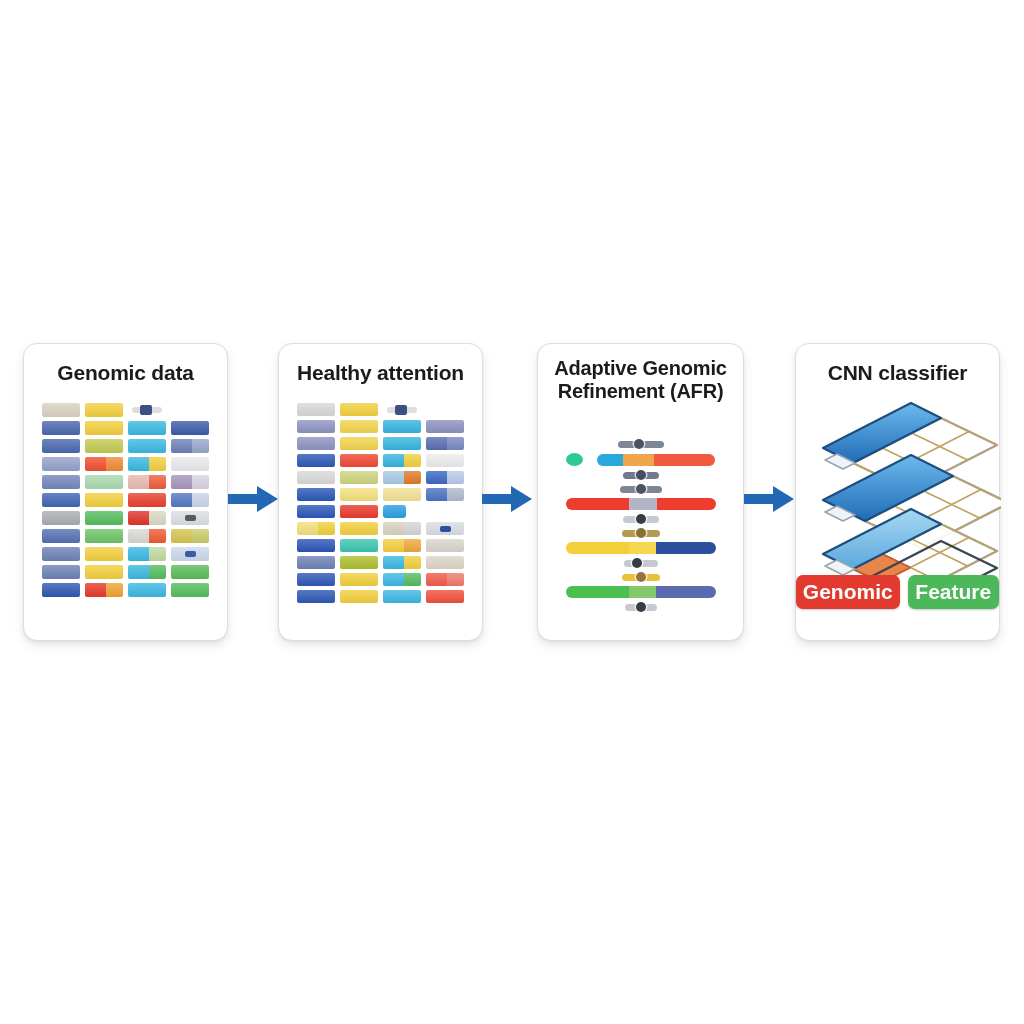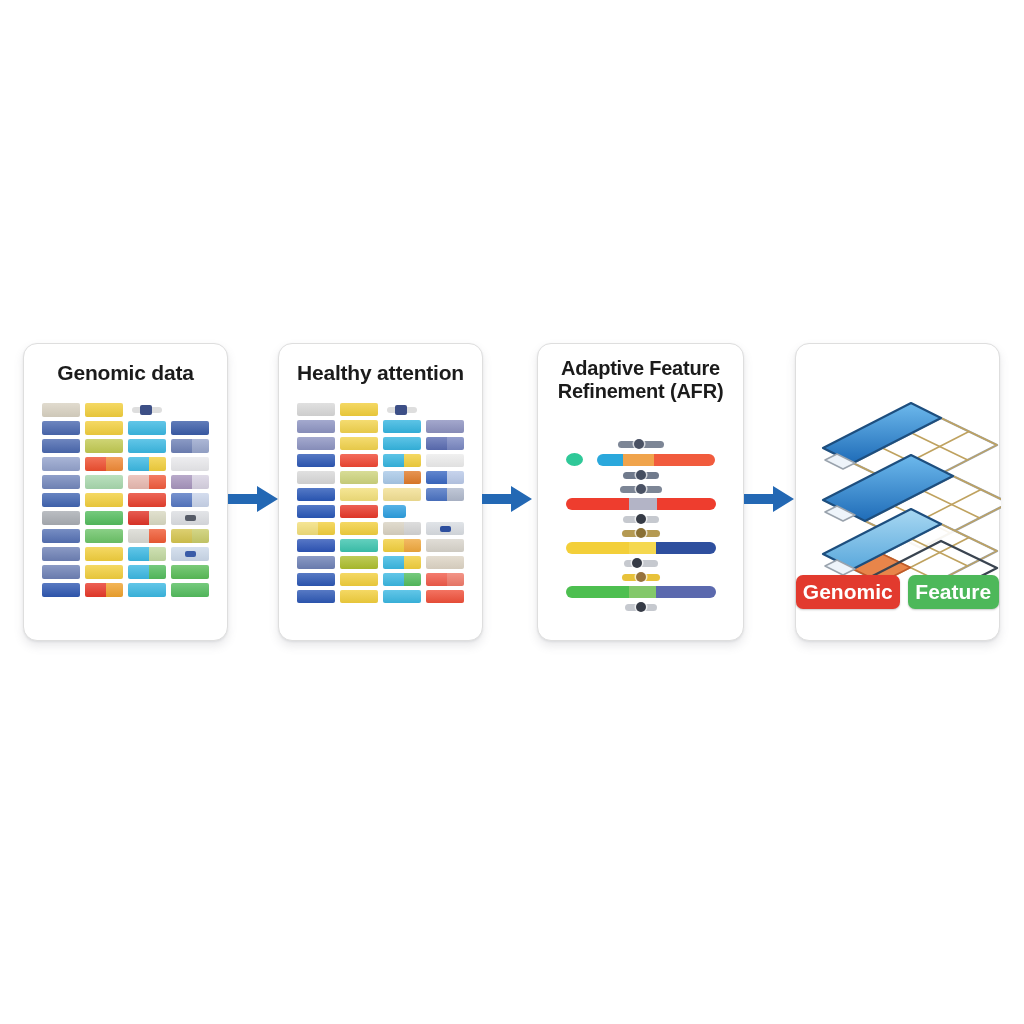--- a/index.html
+++ b/index.html
@@ -170,21 +170,21 @@
         <div class="cell" style="height: 13px; background-color: rgb(59, 184, 226);"></div>
         <div class="cell" style="height: 13px; background-color: rgb(240, 80, 58);"></div>
       </div>
   </div>
 
   <svg class="arrow" style="left:482px" viewBox="0 0 52 30">
     <polygon id="arr1" points="0,10 29,10 29,2 50,15 29,28 29,20 0,20" fill="#2368b4"></polygon>
   </svg>
 
   <div class="panel" id="panel-afr" style="left:537px;width:207px">
-    <h2>Adaptive Feature
+    <h2>Adaptive Genomic
 Refinement (AFR)</h2>
     <div class="sliders" id="afr-sliders">
         <div class="srow" style="height: 10px;">
           <div class="strack" style="width: 46px; background: rgb(125, 134, 150);">
             <div class="sknob" style="background: rgb(74, 82, 100); left: calc(50% - 2px);"></div>
           </div>
         </div>
         <div class="srow" style="width: 182px;">
           <div class="dot" style="background: rgb(47, 200, 152);"></div>
           <div class="bigbar" style="width: 118px;">
@@ -250,20 +250,21 @@
           </div>
         </div>
       </div>
   </div>
 
   <svg class="arrow" style="left:744px" viewBox="0 0 52 30">
     <polygon id="arr2" points="0,10 29,10 29,2 50,15 29,28 29,20 0,20" fill="#2368b4"></polygon>
   </svg>
 
   <div class="panel" id="panel-cnn" style="left:795px">
+    <h2>CNN classifier</h2>
     <svg class="cnn-svg" id="cnn-art" viewBox="0 0 205 200">
         <defs>
           <linearGradient id="bg-blue" x1="0" y1="0" x2="0" y2="1">
             <stop offset="0" stop-color="#6db9ec"></stop>
             <stop offset="1" stop-color="#1f6cb8"></stop>
           </linearGradient>
           <linearGradient id="bg-lblue" x1="0" y1="0" x2="0" y2="1">
             <stop offset="0" stop-color="#a8d8f2"></stop>
             <stop offset="1" stop-color="#5aa8dc"></stop>
           </linearGradient>

